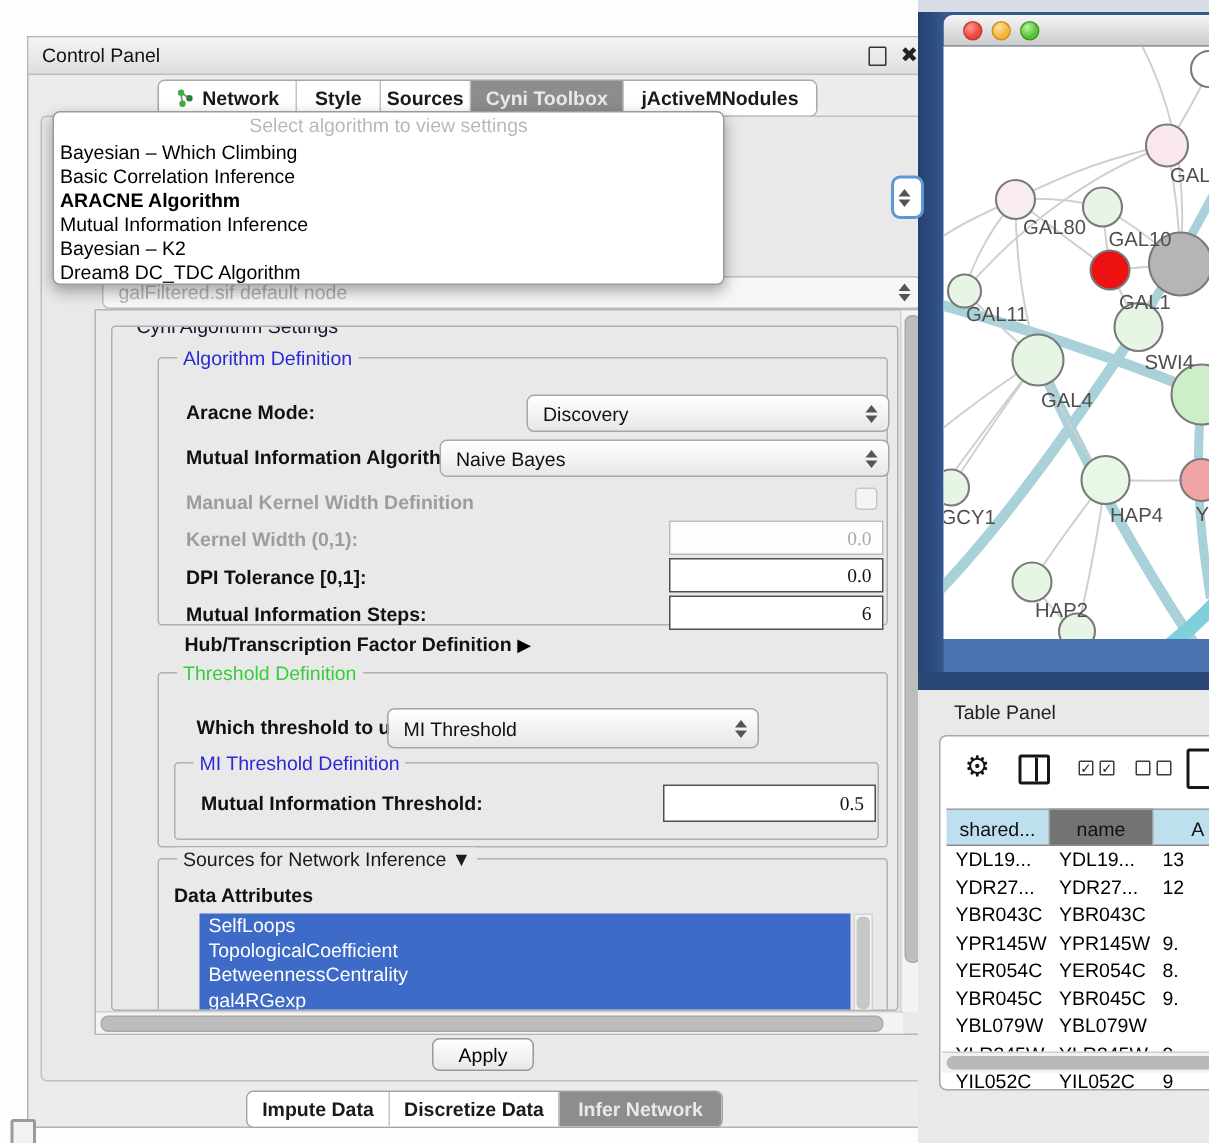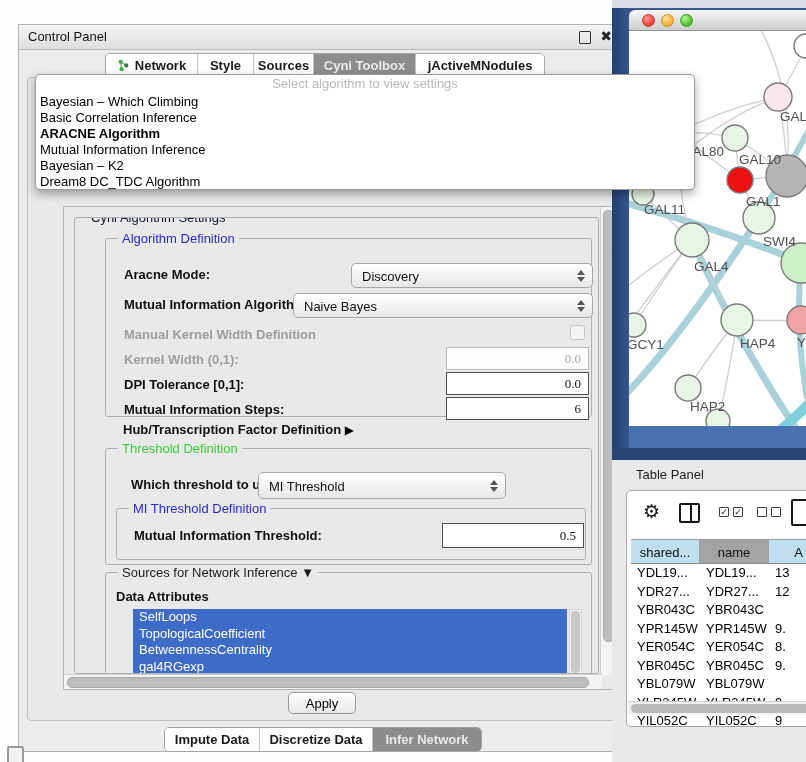--- a/index.html
+++ b/index.html
@@ -16,21 +16,21 @@
   .close-ico{position:absolute;right:11px;top:3px;font-size:14px;font-weight:bold;color:#222;}
   
   .tabbar{position:absolute;left:86px;top:28px;height:23px;display:flex;
       background:#fff;border:1px solid #a8a8a8;border-radius:5px;overflow:hidden;}
   .tabseg{display:flex;align-items:center;justify-content:center;font-weight:bold;font-size:13px;
       border-right:1px solid #c4c4c4;box-sizing:border-box;color:#1a1a1a;background:#fff;}
   .tabseg:last-child{border-right:none;}
   .tabseg.sel{background:#8d8d8d;color:#e9e9e9;}
   .netico{width:13px;height:13px;margin-right:5px;}
   
-  .popup{position:absolute;left:18px;top:57px;width:660px;height:116px;background:#fff;
+  .popup{position:absolute;left:18px;top:57px;width:448px;height:116px;background:#fff;
       border:1px solid #9b9b9b;border-radius:5px;box-shadow:0 4px 10px rgba(0,0,0,.35);
       z-index:50;box-sizing:border-box;}
   .popup-ph{position:absolute;left:0;top:1px;width:100%;text-align:center;color:#b9b9b9;font-size:13px;}
   .popup-items{position:absolute;left:4px;top:19px;right:4px;}
   .popup-item{height:16px;line-height:16px;font-size:13px;color:#000;white-space:nowrap;}
   .popup-item.bold{font-weight:bold;}
   
   .content{position:absolute;left:8px;top:52px;width:590px;height:644px;background:#e9e9e9;
       border:1px solid #c0c0c0;border-radius:4px;box-sizing:border-box;}
   .combo{position:absolute;background:linear-gradient(180deg,#ffffff,#e7e7e7);
@@ -141,20 +141,24 @@
           <span>jActiveMNodules</span>
         </div>
       </div>
 
     <div class="content">
 
       <div class="focus-frag">
         <span class="stepper"></span>
       </div>
 
+      <div class="combo disabled" style="left:40px;top:106px;width:547px;height:22px;">
+        <span class="cval">galFiltered.sif default node</span>
+        <span class="stepper"></span>
+      </div>
 
       <div class="sp">
         <div style="position:absolute;left:0;top:0;width:538px;height:470px;overflow:hidden;">
 
           <div class="tbox" style="left:10px;top:10px;width:525px;height:457px;overflow:hidden;">
             <span class="tlabel" style="color:#0f172a;">Cyni Algorithm Settings</span>
 
             <div class="tbox" style="left:30px;top:20px;width:487px;height:179px;">
               <span class="tlabel" style="color:#2a2ad4;">Algorithm Definition</span>
 
@@ -342,21 +346,21 @@
       <span class="colico">
           <i></i>
         </span>
       <span class="cb" style="left:92px;">✓</span>
       <span class="cb" style="left:106px;">✓</span>
       <span class="cb" style="left:130px;"></span>
       <span class="cb" style="left:144px;"></span>
       <span class="pageico"></span>
       <div class="ttable" id="tpTable">
           <div class="th" style="left: 4px; width: 69px; top: 0px; background: rgb(190, 224, 238);">shared...</div>
-          <div class="th" style="left: 73px; width: 69px; top: 0px; background: #a3a3a3;">name</div>
+          <div class="th" style="left: 73px; width: 69px; top: 0px; background: #737373;">name</div>
           <div class="th" style="left: 142px; width: 60px; top: 0px; background: rgb(190, 224, 238);">A</div>
           <div class="td" style="left: 4px; width: 69px; top: 25px;">YDL19...</div>
           <div class="td" style="left: 73px; width: 69px; top: 25px;">YDL19...</div>
           <div class="td" style="left: 142px; width: 60px; top: 25px;">13</div>
           <div class="td" style="left: 4px; width: 69px; top: 43.5px;">YDR27...</div>
           <div class="td" style="left: 73px; width: 69px; top: 43.5px;">YDR27...</div>
           <div class="td" style="left: 142px; width: 60px; top: 43.5px;">12</div>
           <div class="td" style="left: 4px; width: 69px; top: 62px;">YBR043C</div>
           <div class="td" style="left: 73px; width: 69px; top: 62px;">YBR043C</div>
           <div class="td" style="left: 142px; width: 60px; top: 62px;"></div>

